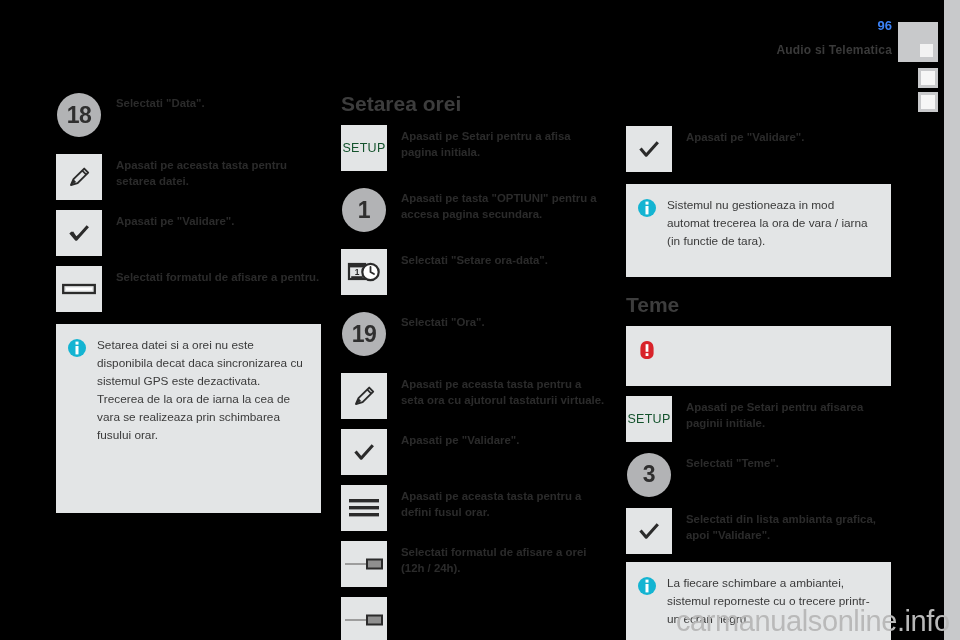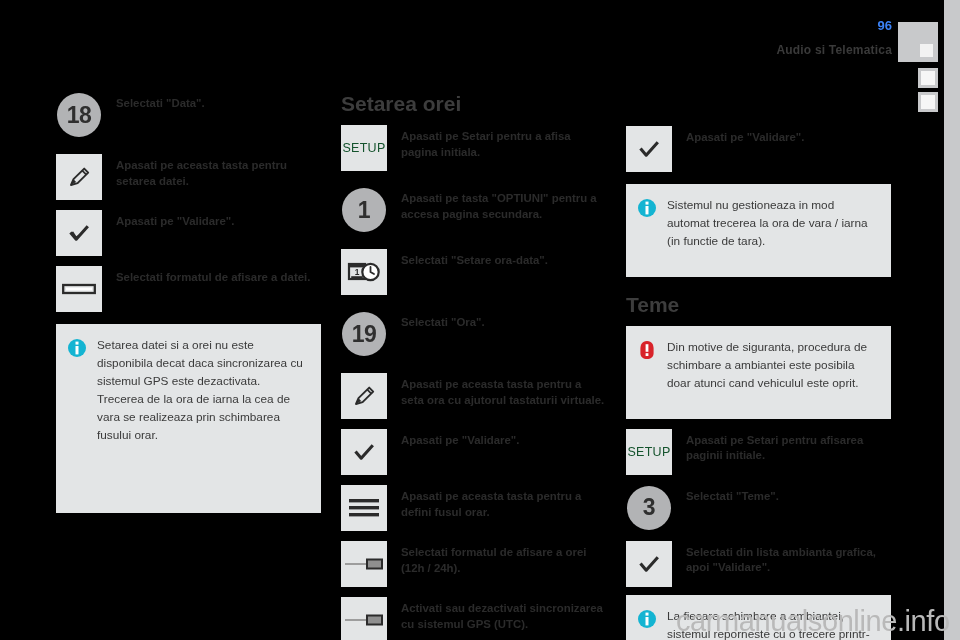--- a/index.html
+++ b/index.html
@@ -243,21 +243,21 @@
 
   <div class="step-spacer-sm"></div>
 
   <div class="step">
     <div class="badge">
       <svg width="34" height="16" viewBox="0 0 34 16" aria-hidden="true">
         <rect x="1.2" y="4" width="31.6" height="8" fill="none" stroke="#2b2b2b" stroke-width="2.3"></rect>
         <rect x="4" y="6.6" width="26" height="2.8" fill="#ffffff"></rect>
       </svg>
     </div>
-    <div class="txt">Selectati formatul de afisare a datei.</div>
+    <div class="txt">Selectati formatul de afisare a pentru.</div>
   </div>
 
   <div class="note tall">
     <div class="nicon">
       <svg width="20" height="20" viewBox="0 0 20 20" aria-hidden="true">
         <circle cx="10" cy="10" r="9" fill="#14b4d2"></circle>
         <rect x="8.5" y="3.6" width="3" height="3" fill="#ffffff"></rect>
         <rect x="8.5" y="8" width="3" height="8.4" fill="#ffffff"></rect>
       </svg>
     </div>
@@ -361,21 +361,20 @@
 
   <div class="step-spacer-sm"></div>
 
   <div class="step">
     <div class="badge">
       <svg width="38" height="14" viewBox="0 0 38 14" aria-hidden="true">
         <rect x="0" y="6.2" width="30" height="1.6" fill="#8c8c8c"></rect>
         <rect x="22" y="2.5" width="15" height="9" fill="#8f8f8f" stroke="#2b2b2b" stroke-width="2"></rect>
       </svg>
     </div>
-    <div class="txt">Activati sau dezactivati sincronizarea cu sistemul GPS (UTC).</div>
   </div>
 </div>
 
 <div class="col col-right">
 
   <div style="height:34px"></div>
 
   <div class="step">
     <div class="badge">
       <svg width="28" height="28" viewBox="0 0 28 28" aria-hidden="true">
@@ -401,21 +400,20 @@
   <div class="section-title">Teme</div>
 
   <div class="note" style="margin-top:4px">
     <div class="nicon">
       <svg width="20" height="20" viewBox="0 0 20 20" aria-hidden="true">
         <path d="M10 1 C5 1 3.4 5 3.4 8.6 L3.4 13 C3.4 17 6.3 19 10 19 C13.7 19 16.6 17 16.6 13 L16.6 8.6 C16.6 5 15 1 10 1 Z" fill="#d8232a"></path>
         <rect x="8.6" y="4.2" width="2.8" height="7.6" fill="#ffffff"></rect>
         <rect x="8.6" y="13.2" width="2.8" height="2.8" fill="#ffffff"></rect>
       </svg>
     </div>
-    <div class="ntxt">Din motive de siguranta, procedura de schimbare a ambiantei este posibila doar atunci cand vehiculul este oprit.</div>
   </div>
 
   <div style="height:10px"></div>
 
   <div class="step">
     <div class="badge">
       <span class="setup-label">SETUP</span>
     </div>
     <div class="txt">Apasati pe Setari pentru afisarea paginii initiale.</div>
   </div>

